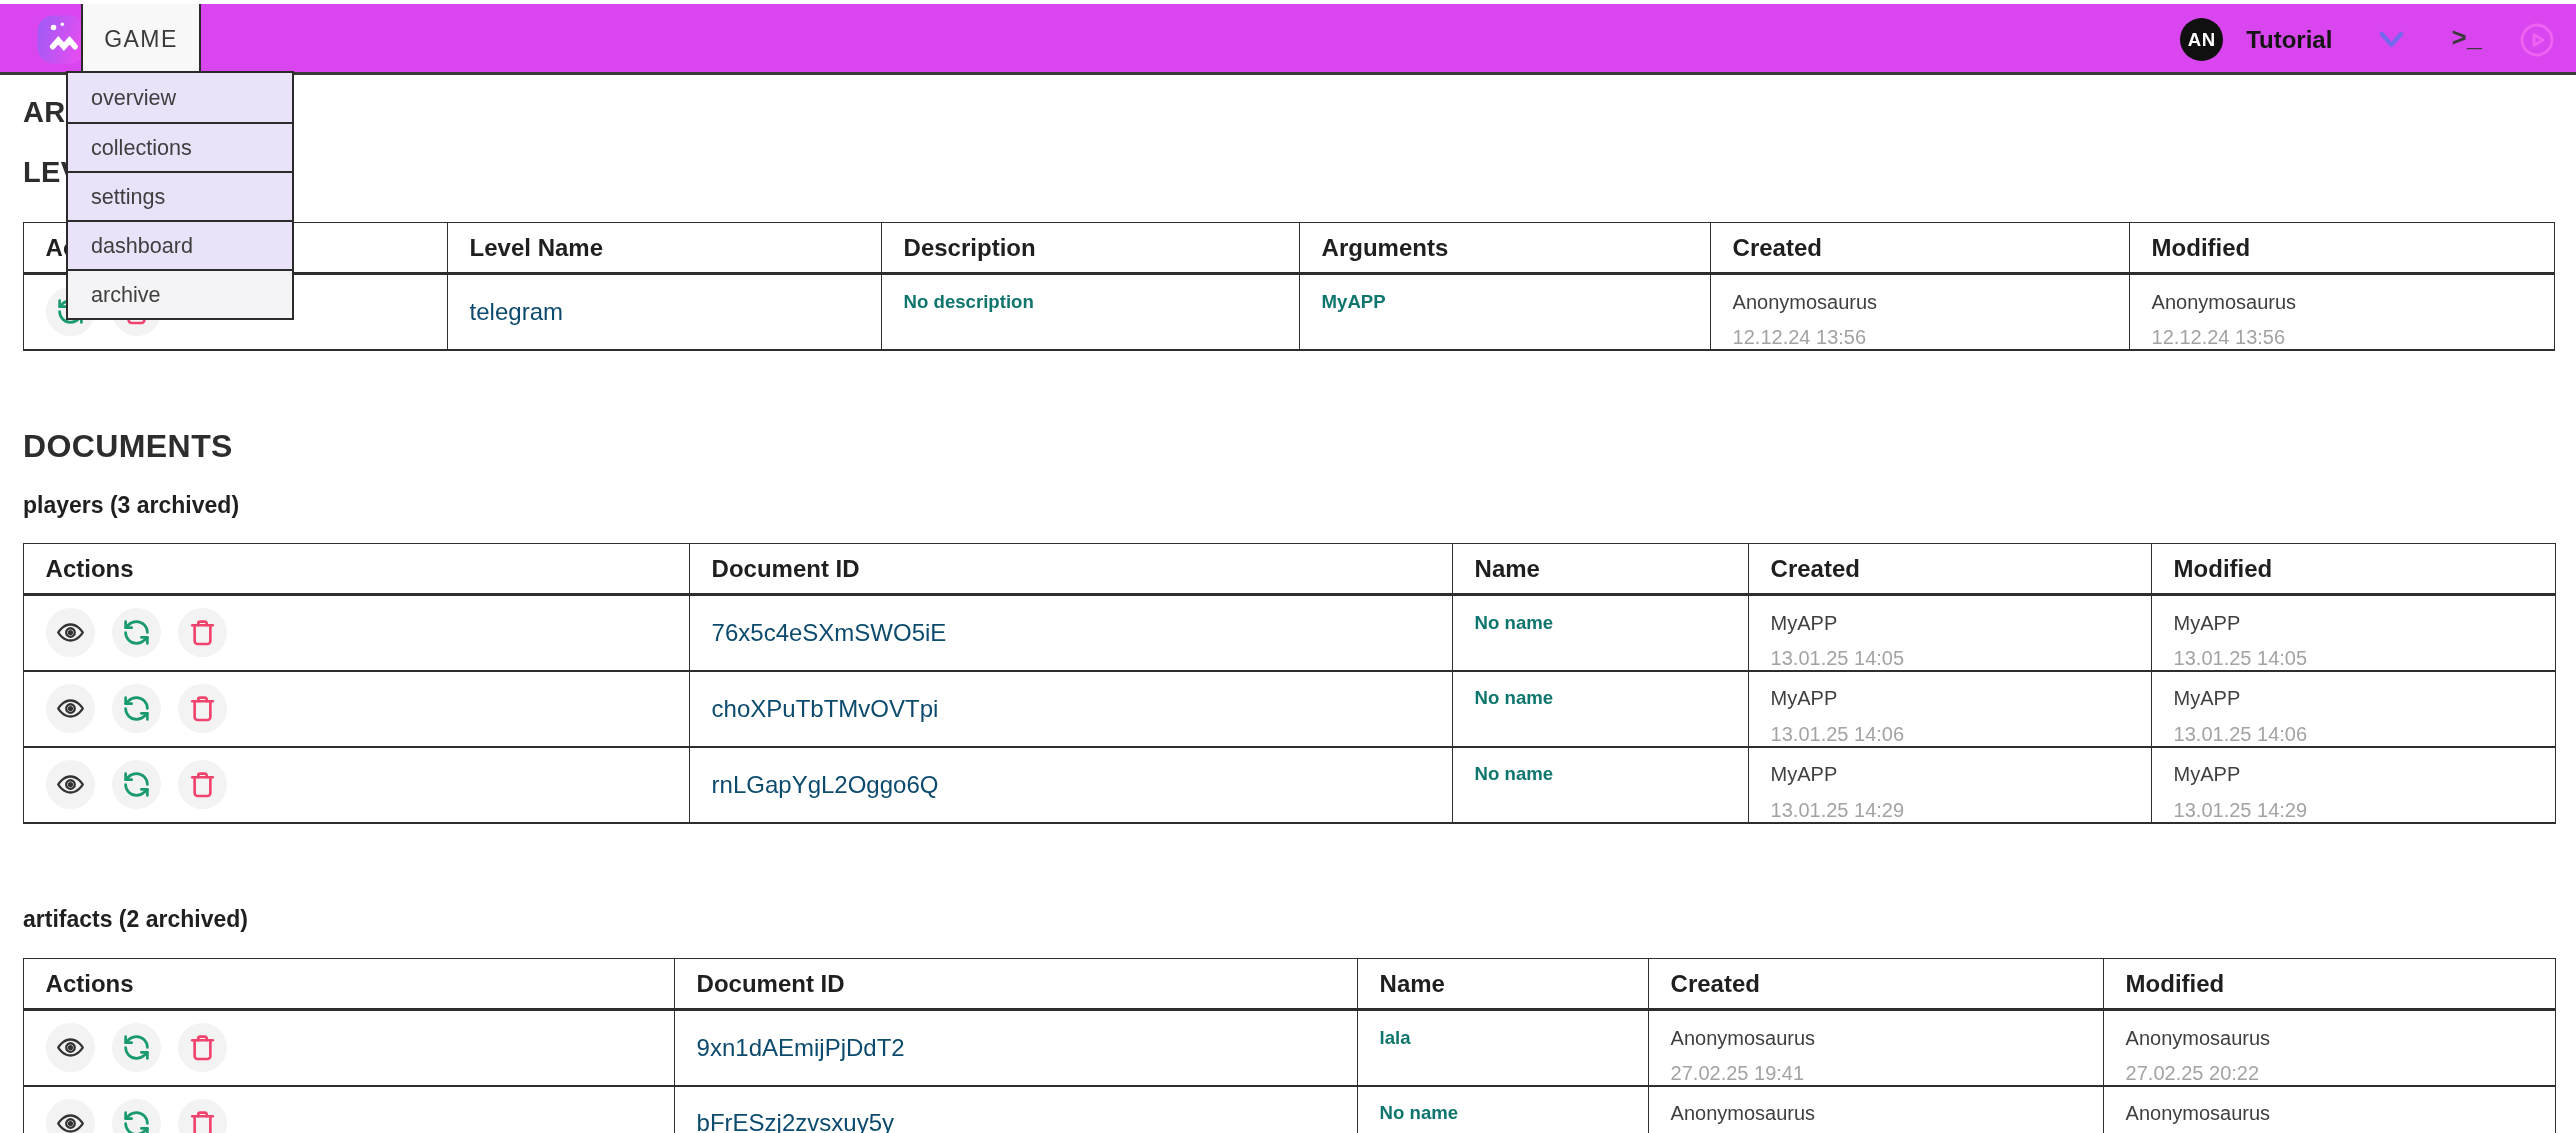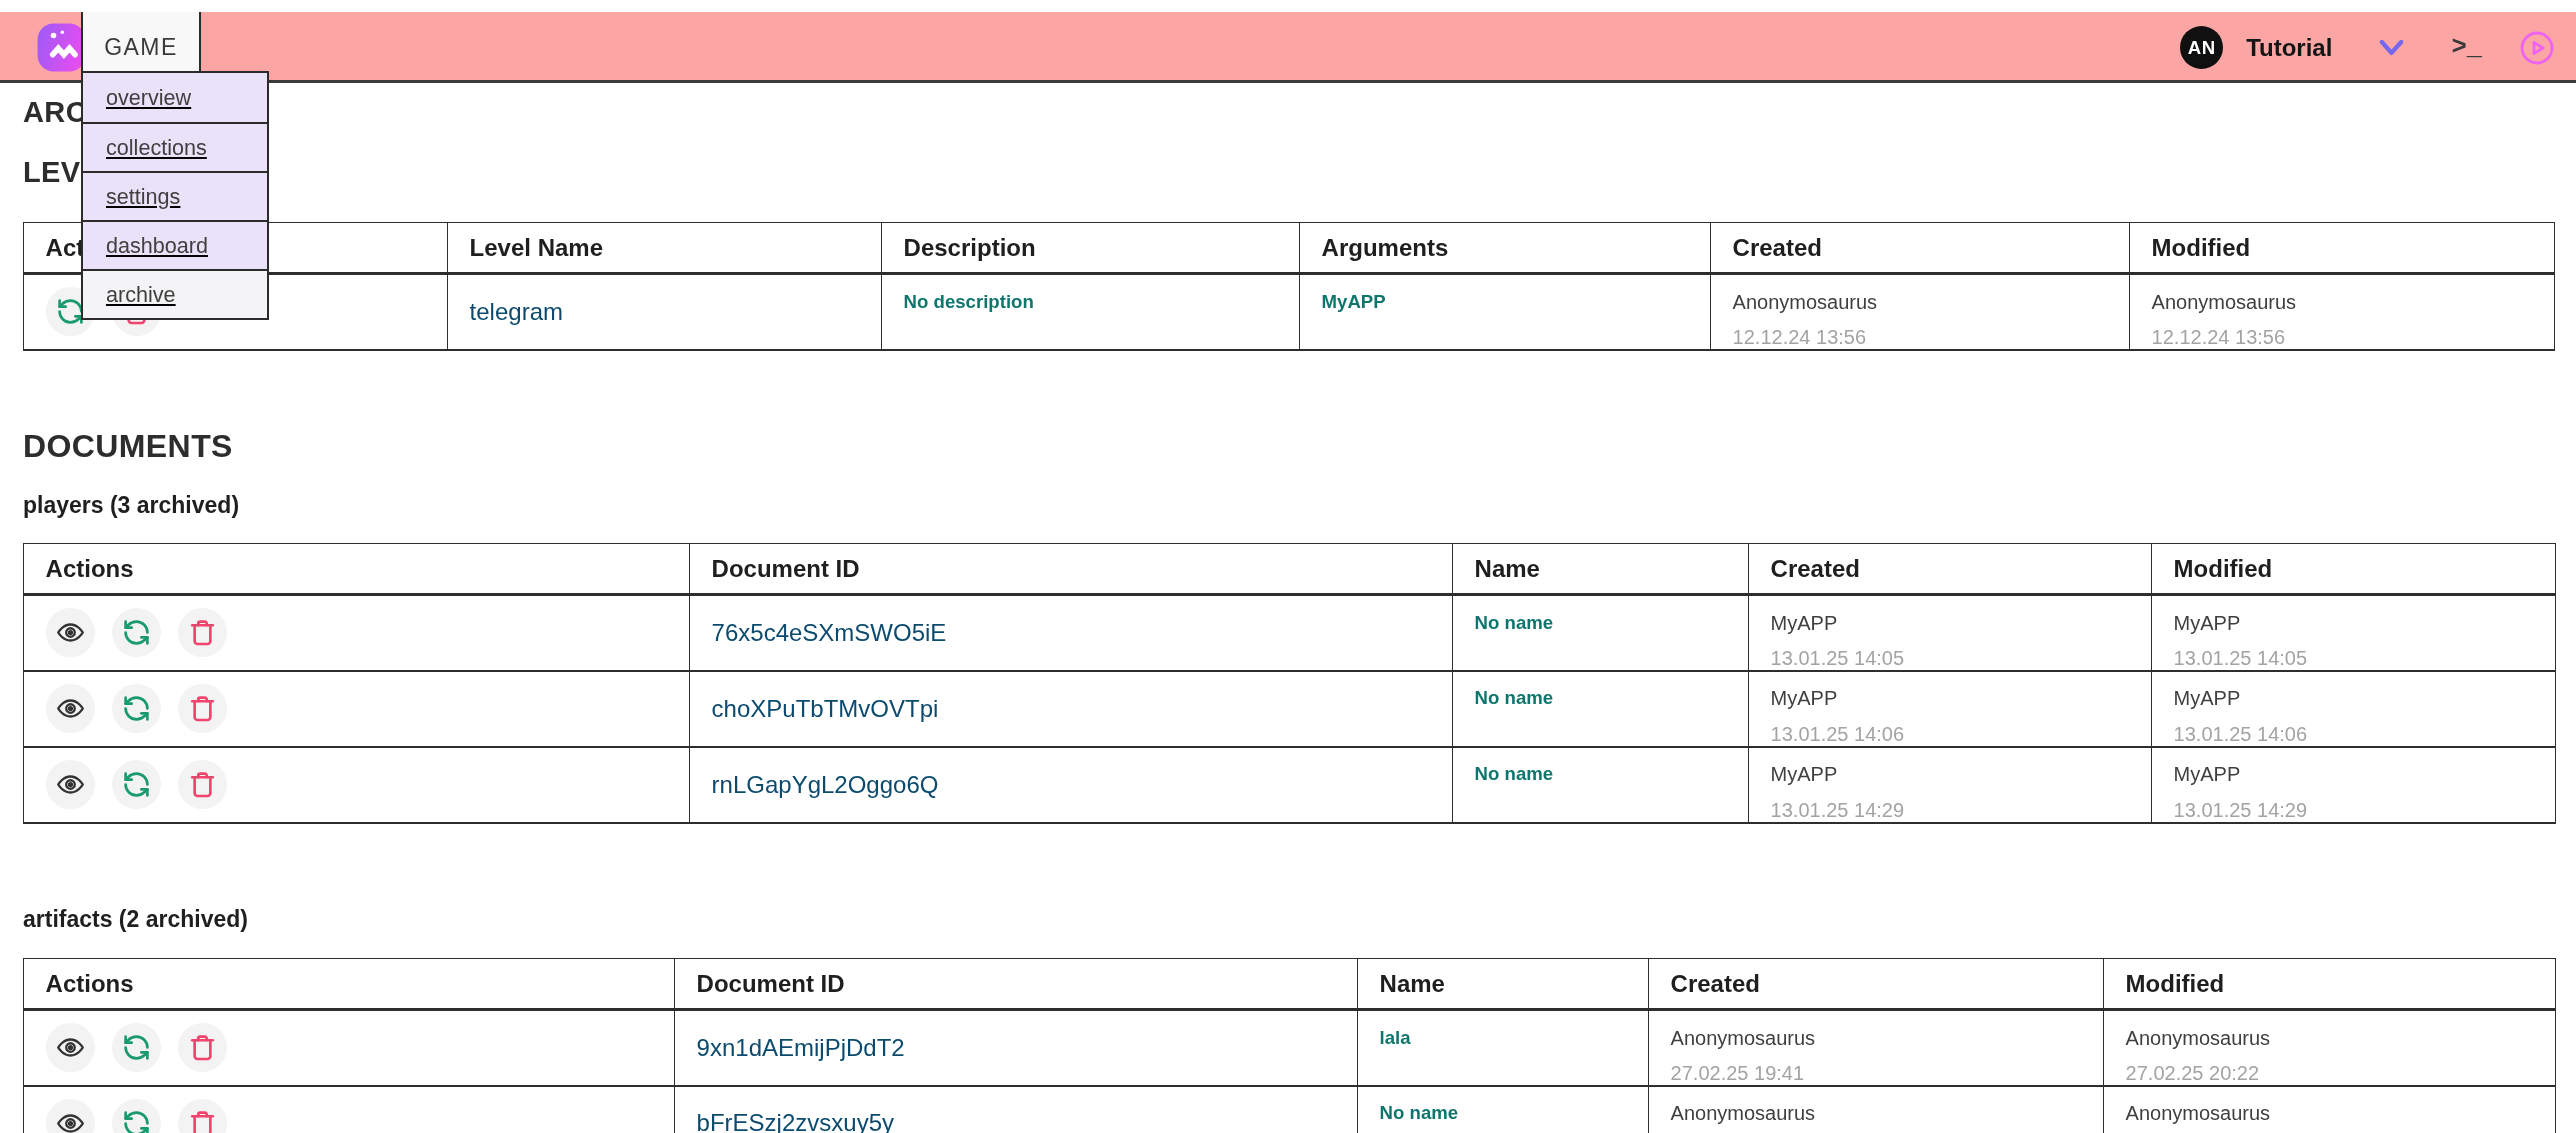--- a/index.html
+++ b/index.html
@@ -1,41 +1,41 @@
 <!DOCTYPE html>
 <html style="font-size:12.4px"><head>
 <meta charset="utf-8">
 <style>
   * { margin:0; padding:0; box-sizing:border-box; }
   html,body { width:2576px; height:1133px; overflow:hidden; background:#fff;
               font-family:"Liberation Sans","DejaVu Sans",sans-serif; }
   #app { position:relative; width:2576px; height:1133px; background:#fff; }
 
   
-  .header { position:absolute; top:12px; left:0; width:2576px; height:71px;
-            background:#fca5a5; border-bottom:3.1px solid #3A3A3A; z-index:30; }
+  .header { position:absolute; top:4px; left:0; width:2576px; height:71px;
+            background:#d946ef; border-bottom:3.1px solid #3A3A3A; z-index:30; }
   .logo { position:absolute; left:36px; top:10px; width:51px; height:51px; }
   .game-tab { position:absolute; left:81px; top:0; width:120px; height:71px;
               background:#F8F8F8; border-left:2.3px solid #2B2B2B; border-right:2.3px solid #2B2B2B;
               display:flex; align-items:center; justify-content:center;
               font-size:23px; letter-spacing:1.5px; color:#3A3A3A; font-weight:500; cursor:pointer; }
   .header-right { position:absolute; right:21px; top:0; height:71px;
                   display:flex; align-items:center; }
   .avatar { width:43px; height:43px; border-radius:50%; background:#101010; color:#fff;
             display:flex; align-items:center; justify-content:center;
             font-size:18.6px; font-weight:bold; letter-spacing:0.4px; }
   .project-name { margin-left:23px; font-size:24px; font-weight:bold; color:#151515; }
   .chevron-btn { margin-left:45px; display:flex; align-items:center; cursor:pointer; }
   .terminal-btn { margin-left:45px; font-size:25.5px; font-weight:bold; color:#3A3A3A;
                   font-family:"Liberation Mono","DejaVu Sans Mono",monospace; cursor:pointer; }
   .play-btn { margin-left:37px; display:flex; align-items:center; cursor:pointer; }
 
   
-  .dropdown { position:absolute; left:81px; top:71px; width:188px; z-index:40;
-              border:2.3px solid #2B2B2B;text-decoration:underline; }
+  .dropdown { position:absolute; left:66px; top:71px; width:228px; z-index:40;
+              border:2.3px solid #2B2B2B; }
   .dropdown-item { height:49px; background:#E9E2F8; display:flex; align-items:center;
                    padding-left:23px; font-size:21.6px; color:#3F3F3F;
                    border-top:2.3px solid #2B2B2B; cursor:pointer; }
   .dropdown-item:first-child { border-top:none; }
   .dropdown-item.active { background:#F4F3F5; }
 
   
   .content { position:absolute; top:74px; left:0; width:2576px; z-index:10; }
   .h-big { position:absolute; left:23px; font-size:29px; font-weight:bold; color:#2D2D2D;
            letter-spacing:0.4px; white-space:nowrap; }

